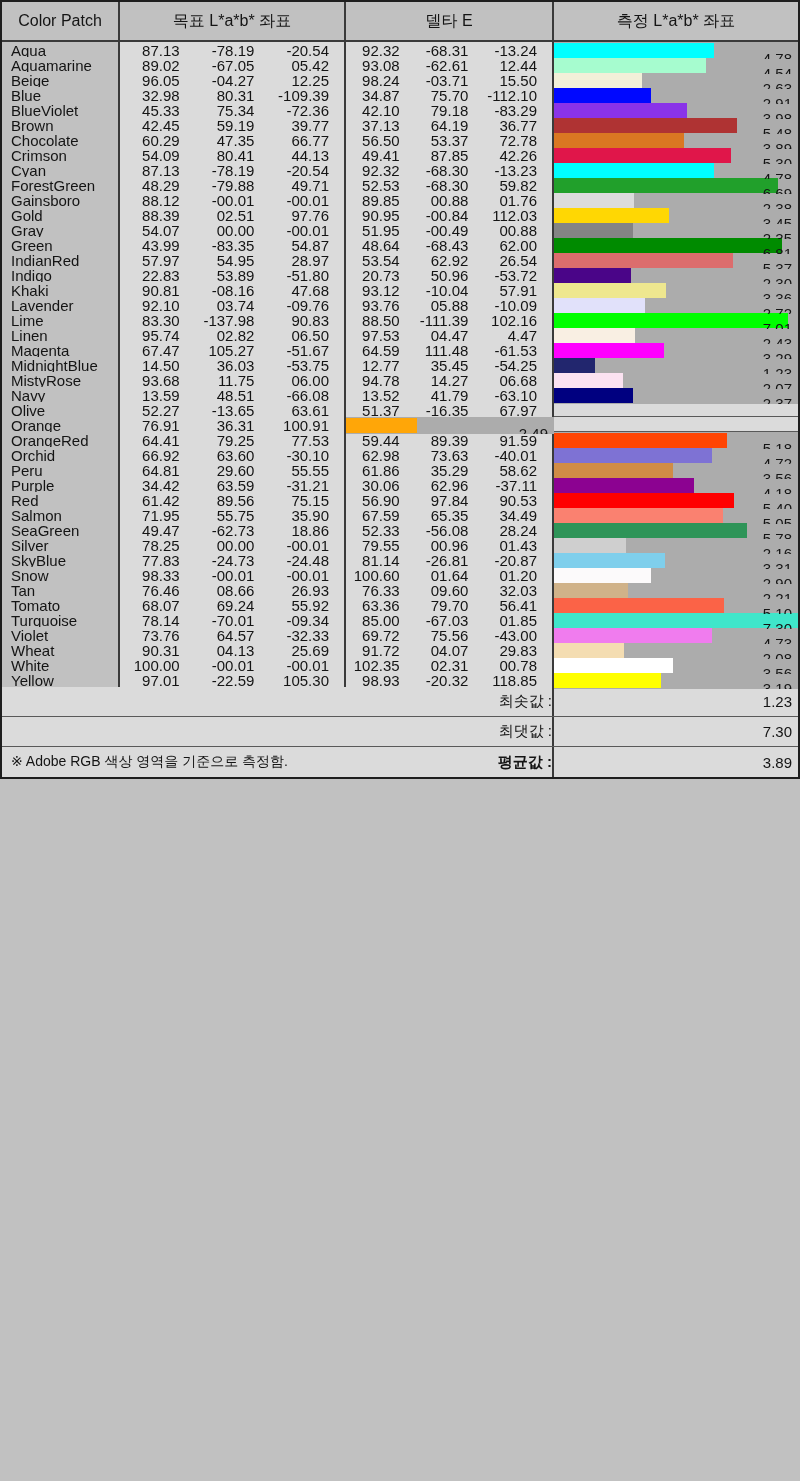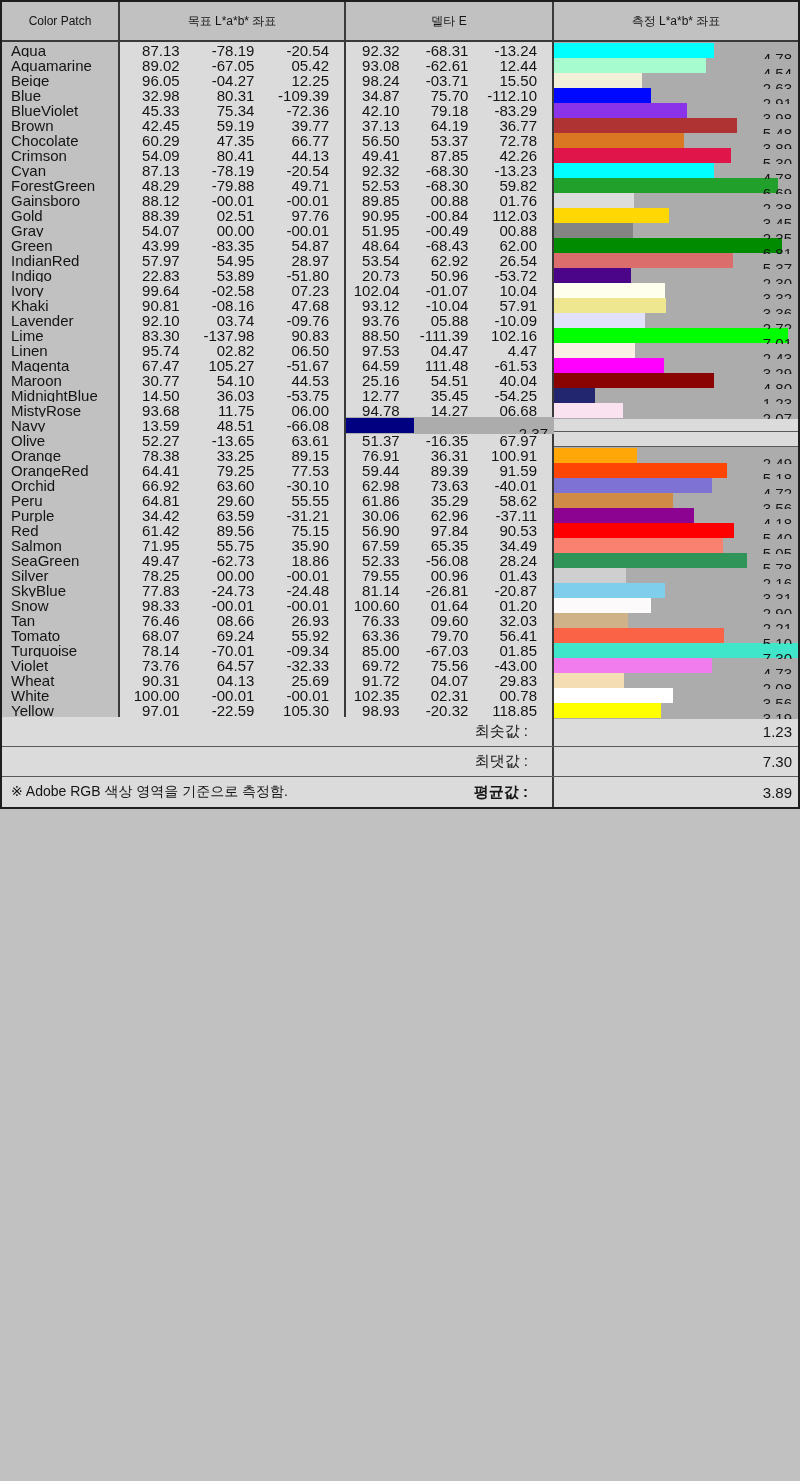--- a/index.html
+++ b/index.html
@@ -16,21 +16,21 @@
   }
   .row {
     display: grid;
     grid-template-columns: 118px 226px 208px auto;
     height: 15px;
     border-bottom: 1px solid #595959;
   }
   .row.header {
     height: 40px;
     border-bottom: 2px solid #3a3a3a;
-    font-size: 12px;
+    font-size: 16px;
   }
   .cell {
     display: flex;
     align-items: center;
     overflow: hidden;
   }
   .hcell {
     background: #C1C1C1;
     justify-content: center;
     border-right: 2px solid #3a3a3a;
@@ -74,21 +74,21 @@
     border-bottom: 1px solid #595959;
   }
   .summary-row:last-child { border-bottom: none; gap: 48px; }
   .summary-left {
     background: #DBDBDB;
     display: flex;
     align-items: center;
     justify-content: space-between;
     border-right: 2px solid #3a3a3a;
     font-size: 15px;
-    padding: 0 24px 0 9px;
+    padding: 0 0 0 9px;
   }
   .summary-left .note { font-size: 14px; }
   .summary-left .slabel { margin-left: auto; white-space: nowrap; }
   .summary-left .slabel.bold { font-weight: bold; margin-left: 16px; }
   .summary-delta {
     background: #DBDBDB;
     display: flex;
     align-items: center;
     justify-content: flex-end;
     padding-right: 6px;
@@ -375,37 +375,20 @@
           <span>20.73</span>
           <span>50.96</span>
           <span>-53.72</span>
         </div>
         <div class="cell delta">
           <div class="bar" style="width: 31.51%; background: rgb(74, 5, 136);"></div>
           <span class="dval">2.30</span>
         </div>
       </div>
       <div class="row">
-        <div class="cell name">Ivory</div>
-        <div class="lab">
-          <span>99.64</span>
-          <span>-02.58</span>
-          <span>07.23</span>
-        </div>
-        <div class="lab">
-          <span>102.04</span>
-          <span>-01.07</span>
-          <span>10.04</span>
-        </div>
-        <div class="cell delta">
-          <div class="bar" style="width: 45.48%; background: rgb(255, 255, 238);"></div>
-          <span class="dval">3.32</span>
-        </div>
-      </div>
-      <div class="row">
         <div class="cell name">Khaki</div>
         <div class="lab">
           <span>90.81</span>
           <span>-08.16</span>
           <span>47.68</span>
         </div>
         <div class="lab">
           <span>93.12</span>
           <span>-10.04</span>
           <span>57.91</span>
@@ -477,37 +460,20 @@
           <span>64.59</span>
           <span>111.48</span>
           <span>-61.53</span>
         </div>
         <div class="cell delta">
           <div class="bar" style="width: 45.07%; background: rgb(255, 0, 255);"></div>
           <span class="dval">3.29</span>
         </div>
       </div>
       <div class="row">
-        <div class="cell name">Maroon</div>
-        <div class="lab">
-          <span>30.77</span>
-          <span>54.10</span>
-          <span>44.53</span>
-        </div>
-        <div class="lab">
-          <span>25.16</span>
-          <span>54.51</span>
-          <span>40.04</span>
-        </div>
-        <div class="cell delta">
-          <div class="bar" style="width: 65.75%; background: rgb(139, 4, 4);"></div>
-          <span class="dval">4.80</span>
-        </div>
-      </div>
-      <div class="row">
         <div class="cell name">MidnightBlue</div>
         <div class="lab">
           <span>14.50</span>
           <span>36.03</span>
           <span>-53.75</span>
         </div>
         <div class="lab">
           <span>12.77</span>
           <span>35.45</span>
           <span>-54.25</span>
@@ -534,45 +500,45 @@
           <span class="dval">2.07</span>
         </div>
       </div>
       <div class="row">
         <div class="cell name">Navy</div>
         <div class="lab">
           <span>13.59</span>
           <span>48.51</span>
           <span>-66.08</span>
         </div>
+        <div class="lab">
+          <span>13.52</span>
+          <span>41.79</span>
+          <span>-63.10</span>
+        </div>
         <div class="cell delta">
           <div class="bar" style="width: 32.47%; background: rgb(0, 0, 128);"></div>
           <span class="dval">2.37</span>
         </div>
       </div>
       <div class="row">
         <div class="cell name">Olive</div>
         <div class="lab">
           <span>52.27</span>
           <span>-13.65</span>
           <span>63.61</span>
         </div>
         <div class="lab">
           <span>51.37</span>
           <span>-16.35</span>
           <span>67.97</span>
         </div>
       </div>
       <div class="row">
         <div class="cell name">Orange</div>
-        <div class="lab">
-          <span>78.38</span>
-          <span>33.25</span>
-          <span>89.15</span>
-        </div>
         <div class="lab">
           <span>76.91</span>
           <span>36.31</span>
           <span>100.91</span>
         </div>
         <div class="cell delta">
           <div class="bar" style="width: 34.11%; background: rgb(255, 166, 8);"></div>
           <span class="dval">2.49</span>
         </div>
       </div>

